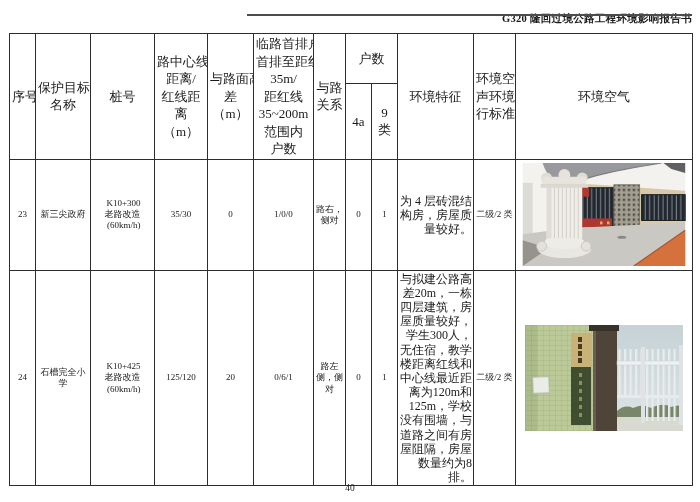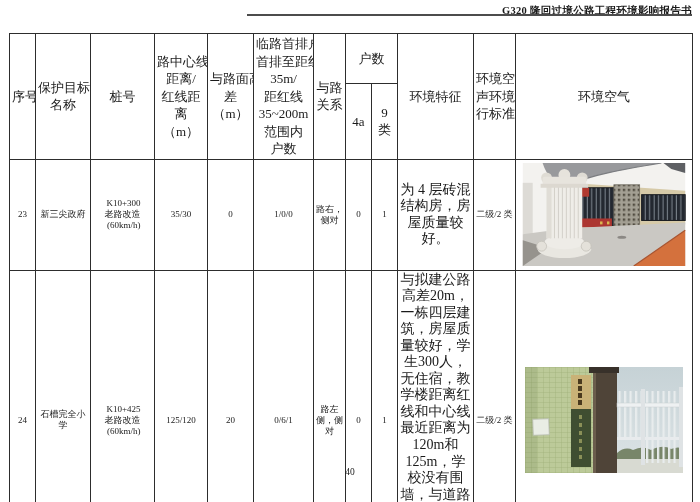--- a/index.html
+++ b/index.html
@@ -2,46 +2,46 @@
 <html><head>
 <meta charset="utf-8">
 <style>
   html,body{margin:0;padding:0;}
   body{
     width:700px;height:502px;position:relative;background:#ffffff;
     font-family:"Liberation Serif","DejaVu Serif",serif;color:#1a1a1a;
     overflow:hidden;
   }
   .doc-title{
-    position:absolute;top:4px;right:8px;width:450px;text-align:right;
+    position:absolute;top:12px;right:8px;width:450px;text-align:right;
     font-size:10.5px;font-weight:bold;letter-spacing:.3px;white-space:nowrap;
   }
   .header-rule{
     position:absolute;top:14px;left:247px;right:8px;height:2px;background:#4c4c4c;
   }
   table.env-table{
     position:absolute;left:9px;top:33px;width:683px;
     border-collapse:collapse;table-layout:fixed;
   }
   .env-table th,.env-table td{
     border:1px solid #2d2d2d;vertical-align:middle;text-align:center;
     padding:1px 2px;font-weight:normal;overflow:hidden;
   }
   .env-table th{font-size:13px;line-height:1.35;white-space:pre-line;word-break:keep-all;}
   .env-table td{font-size:9px;line-height:1.25;}
   tr.hrow1{height:25px;}
   tr.hrow2{height:33px;}
   tr.drow1{height:111px;}
   tr.drow2{height:119px;}
   td.stake-cell span{display:inline-block;text-align:right;white-space:pre-line;}
-  td.env-cell{font-size:14px;line-height:1.18;padding:1px 1px;}
+  td.env-cell{font-size:12px;line-height:1.18;padding:1px 1px;text-align:right;}
   td.photo-cell{padding:2px 4px;}
   td.photo-cell svg{display:block;margin:0 auto;}
   .page-number{
-    position:absolute;bottom:25px;left:0;width:100%;text-align:center;font-size:9.5px;
+    position:absolute;bottom:9px;left:0;width:100%;text-align:center;font-size:9.5px;
   }
 </style>
 </head>
 <body>
 
 <div class="doc-title">G320 隆回过境公路工程环境影响报告书</div>
 <div class="header-rule"></div>
 
 <table class="env-table">
   <colgroup>

